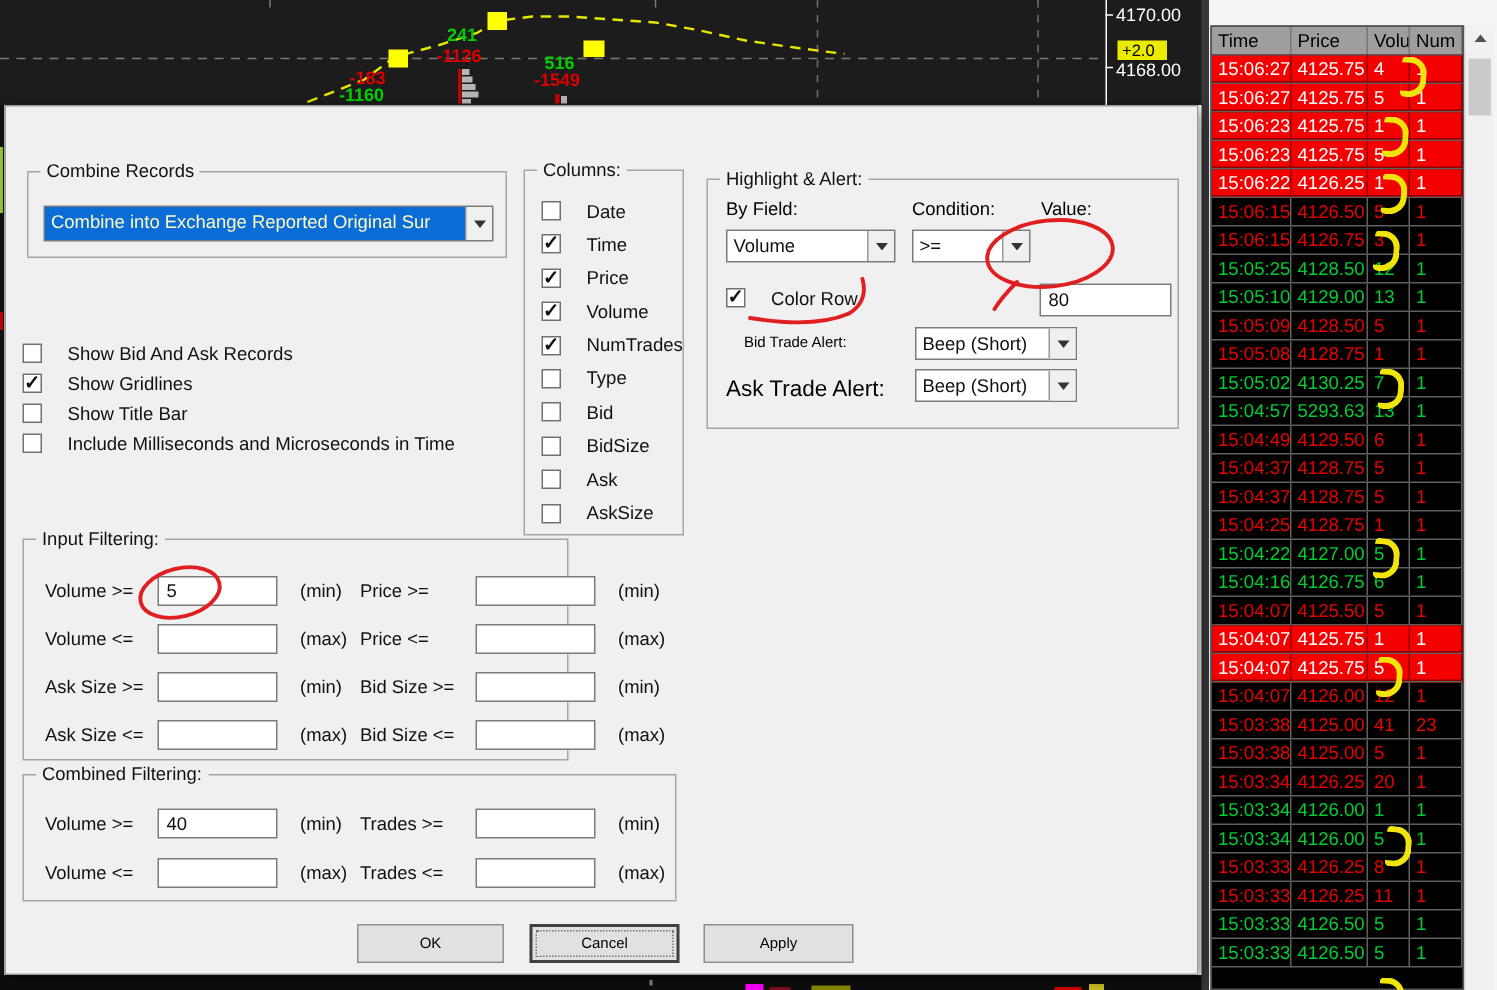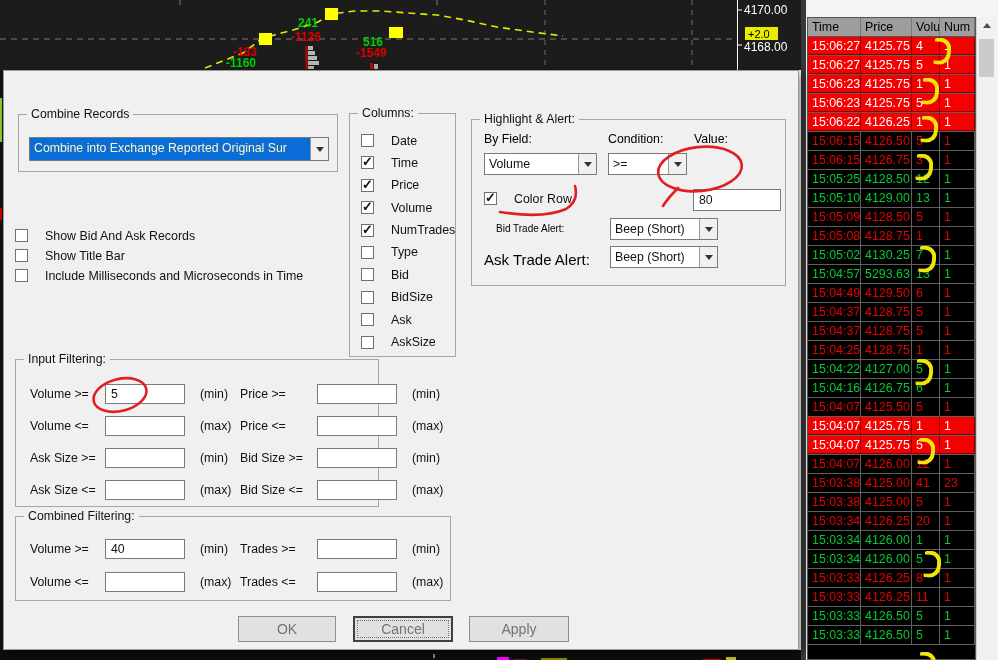--- a/index.html
+++ b/index.html
@@ -35,21 +35,21 @@
   .cbrow{display:flex;align-items:center;gap:17px;font-size:12.4px;color:#111;height:13px}
   .box{width:13px;height:13px;background:#fff;border:1px solid #707070;box-sizing:border-box;position:relative;flex:none}
   .box.ck::after{content:"\2713";position:absolute;left:0px;top:-3px;font-size:13px;font-weight:bold;color:#111}
 
   .vstack{position:absolute;display:flex;flex-direction:column}
   .fgrid{position:absolute;display:grid;grid-template-columns:75px 82px 53px 77px 82px 44px;align-items:center}
   .fgrid .flab{font-size:12.3px;color:#111}
   .fgrid .funit{font-size:12.3px;color:#111;padding-left:13px}
   .fgrid input{height:20px;width:80px}
 
-  .btn{position:absolute;height:26px;background:#e1e1e1;border:1px solid #8f8f8f;font-size:14px;color:#737373;
+  .btn{position:absolute;height:26px;background:#e1e1e1;border:1px solid #8f8f8f;font-size:10px;color:#000000;
        display:flex;align-items:center;justify-content:center;box-sizing:border-box;cursor:pointer}
   .btn.default{border:2px solid #404040;outline:1px dotted #777;outline-offset:-5px}
 
   
   .panel{position:absolute;left:806px;top:0;width:192px;height:660px;background:#f4f4f4;z-index:1}
   .panel-sep{position:absolute;left:801px;top:0;width:5px;height:660px;background:#383838;z-index:1}
   .menubar{height:14px;overflow:hidden;background:#fafafa;display:flex;gap:16px;padding-left:7px}
   .menubar span{font-size:11.5px;color:#5a5a5a;margin-top:-2px}
   .tns-table{position:absolute;left:1px;top:17px;width:169px;height:643px;border:1px solid #555;
              background:#000;overflow:hidden;box-sizing:border-box}
@@ -142,20 +142,24 @@
         </span>
     </div>
   </div>
 
   <div class="vstack" style="left:11px;top:158px;gap:7px" id="display-options">
       <div class="cbrow">
         <span class="box"></span>
         <span>Show Bid And Ask Records</span>
       </div>
       <div class="cbrow">
+        <span class="box ck"></span>
+        <span>Show Gridlines</span>
+      </div>
+      <div class="cbrow">
         <span class="box"></span>
         <span>Show Title Bar</span>
       </div>
       <div class="cbrow">
         <span class="box"></span>
         <span>Include Milliseconds and Microseconds in Time</span>
       </div>
     </div>
 
   <div class="group" style="left:345px;top:42px;width:107px;height:244px">

